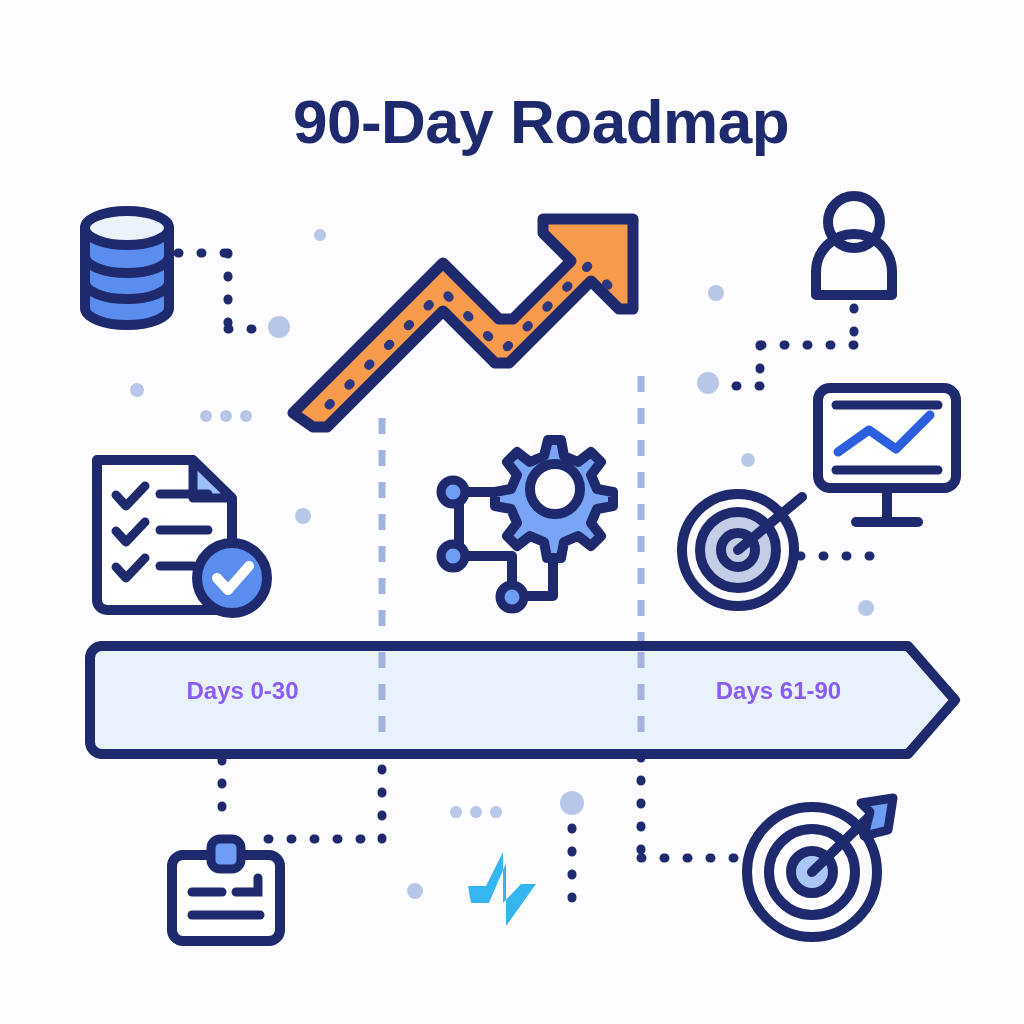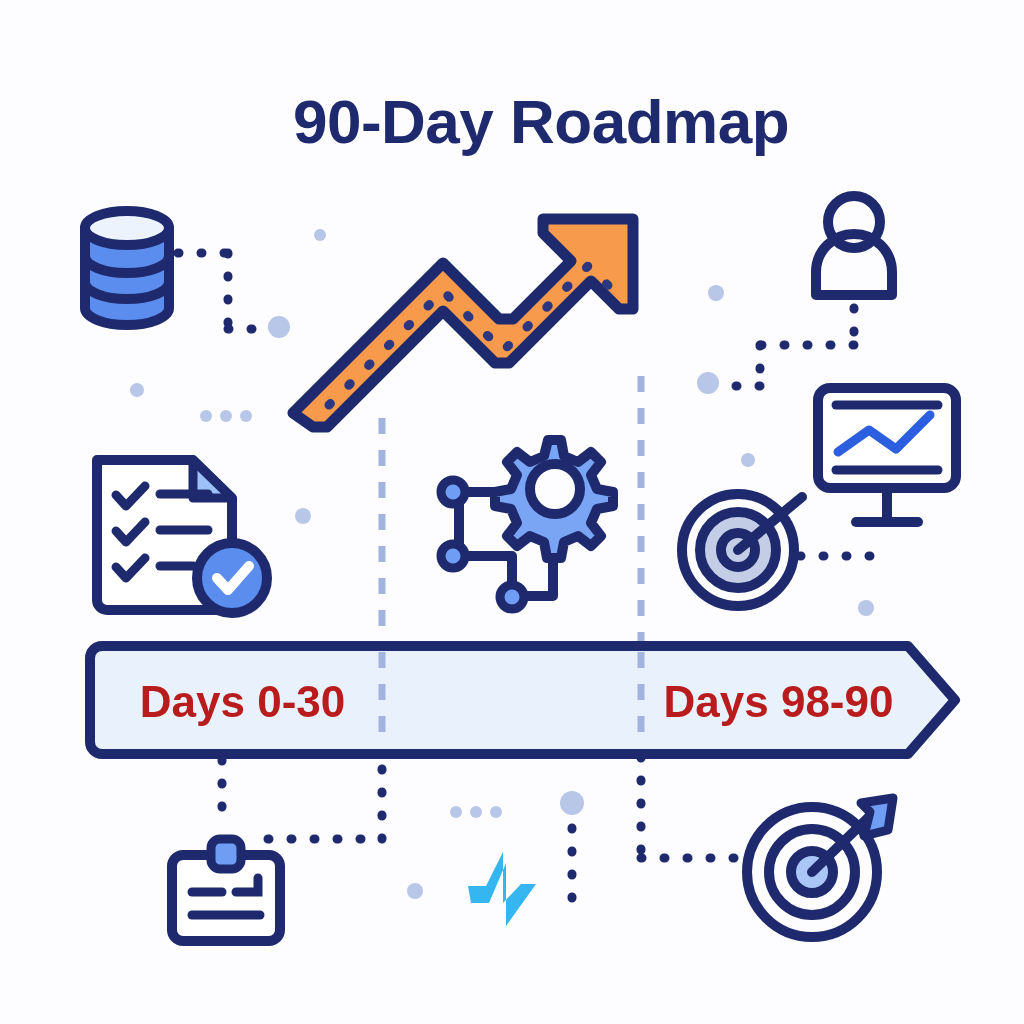--- a/index.html
+++ b/index.html
@@ -30,23 +30,23 @@
     font-family: "Liberation Sans", sans-serif;
     margin-left: 29px;
   }
   .art {
     position: absolute;
     left: 0;
     top: 0;
   }
   .seg-label {
     position: absolute;
-    font-size: 44px;
+    font-size: 24px;
     font-weight: bold;
-    color: #b91c1c;
+    color: #8b5cf6;
     text-align: center;
     white-space: nowrap;
     font-family: "Liberation Sans", sans-serif;
   }
   #seg0 { left: 105px; top: 677px; width: 275px; }
   #seg1 { left: 383px; top: 677px; width: 255px; }
   #seg2 { left: 641px; top: 677px; width: 275px; }
 </style>
 </head>
 <body>
@@ -243,15 +243,15 @@
                L 90 658
                A 12 12 0 0 1 102 646 Z" fill="#e9f1fc" stroke="#1f2a6e" stroke-width="10" stroke-linejoin="round"></path>
       <g stroke="#a3b3e0" stroke-width="7" fill="none" stroke-dasharray="16 16">
         <line x1="382" y1="652" x2="382" y2="748"></line>
         <line x1="641" y1="652" x2="641" y2="748"></line>
       </g>
     </g>
   </svg>
 
   <div class="seg-label" id="seg0">Days 0-30</div>
-  <div class="seg-label" id="seg2">Days 98-90</div>
+  <div class="seg-label" id="seg2">Days 61-90</div>
 
 </div>
 
 </body></html>

